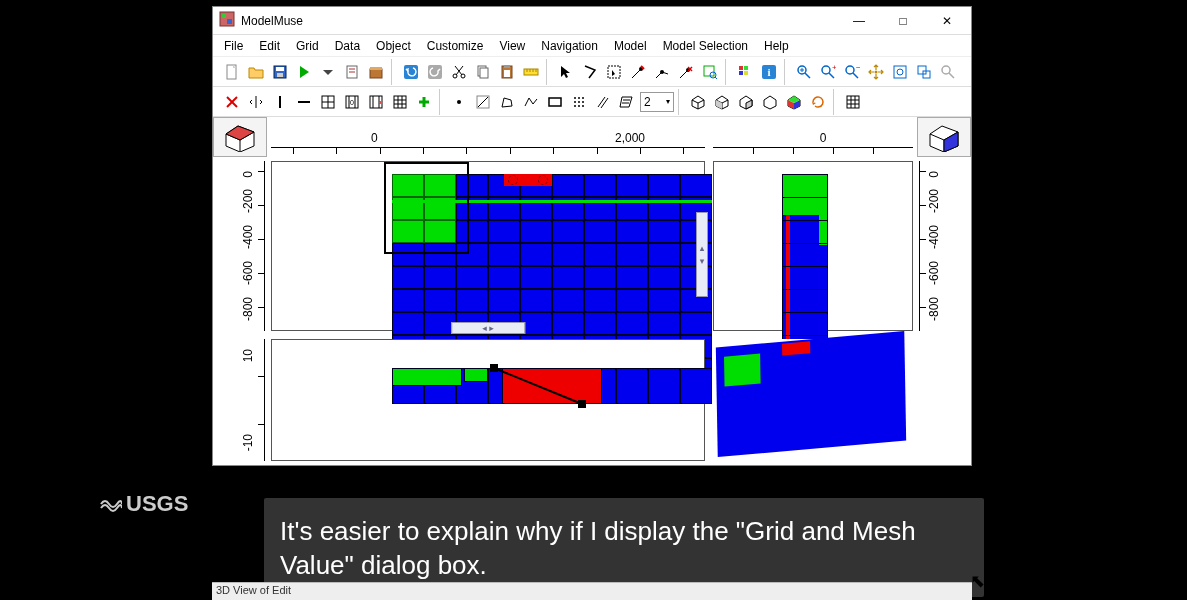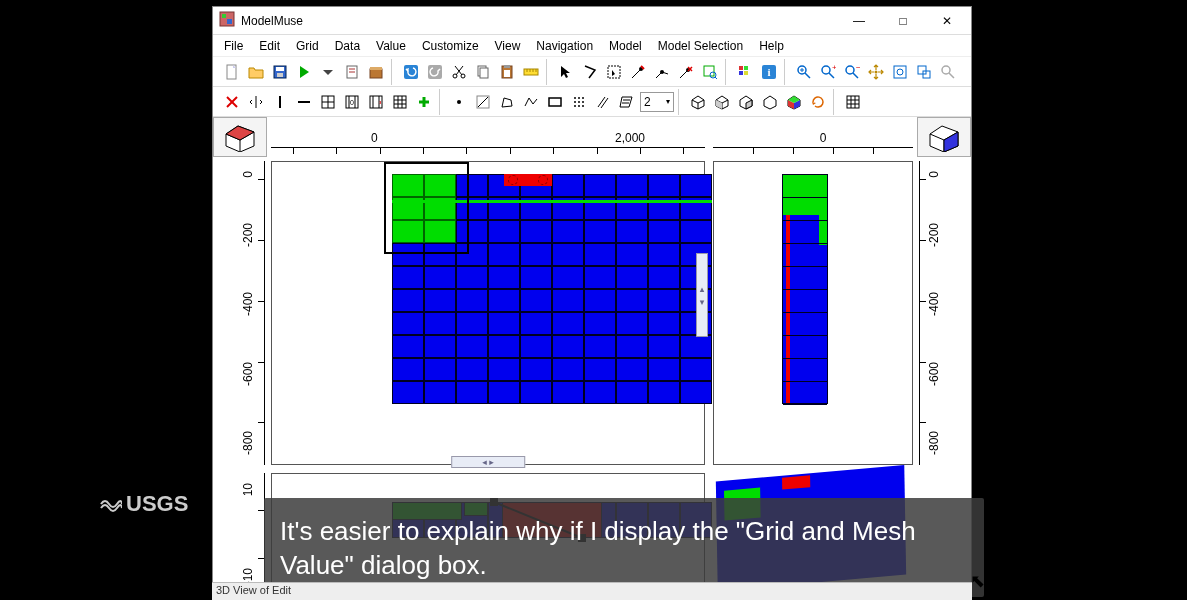--- a/index.html
+++ b/index.html
@@ -10,21 +10,21 @@
     font-family: "Segoe UI", Tahoma, sans-serif;
     font-size: 12px;
     position: relative;
     overflow: hidden;
   }
   .app-window {
     position: absolute;
     left: 212px;
     top: 6px;
     width: 760px;
-    height: 594px;
+    height: 460px;
     background: #fff;
     border: 1px solid #888;
     display: flex;
     flex-direction: column;
   }
   .titlebar {
     height: 28px;
     display: flex;
     align-items: center;
     padding: 0 2px 0 6px;
@@ -175,21 +175,21 @@
     <div class="win-btn">—</div>
     <div class="win-btn">□</div>
     <div class="win-btn">✕</div>
   </div>
 
   <div class="menubar">
     <span class="menu-item">File</span>
     <span class="menu-item">Edit</span>
     <span class="menu-item">Grid</span>
     <span class="menu-item">Data</span>
-    <span class="menu-item">Value</span>
+    <span class="menu-item">Object</span>
     <span class="menu-item">Customize</span>
     <span class="menu-item">View</span>
     <span class="menu-item">Navigation</span>
     <span class="menu-item">Model</span>
     <span class="menu-item">Model Selection</span>
     <span class="menu-item">Help</span>
   </div>
 
   <div class="toolbar">
     <div class="tool-group">

